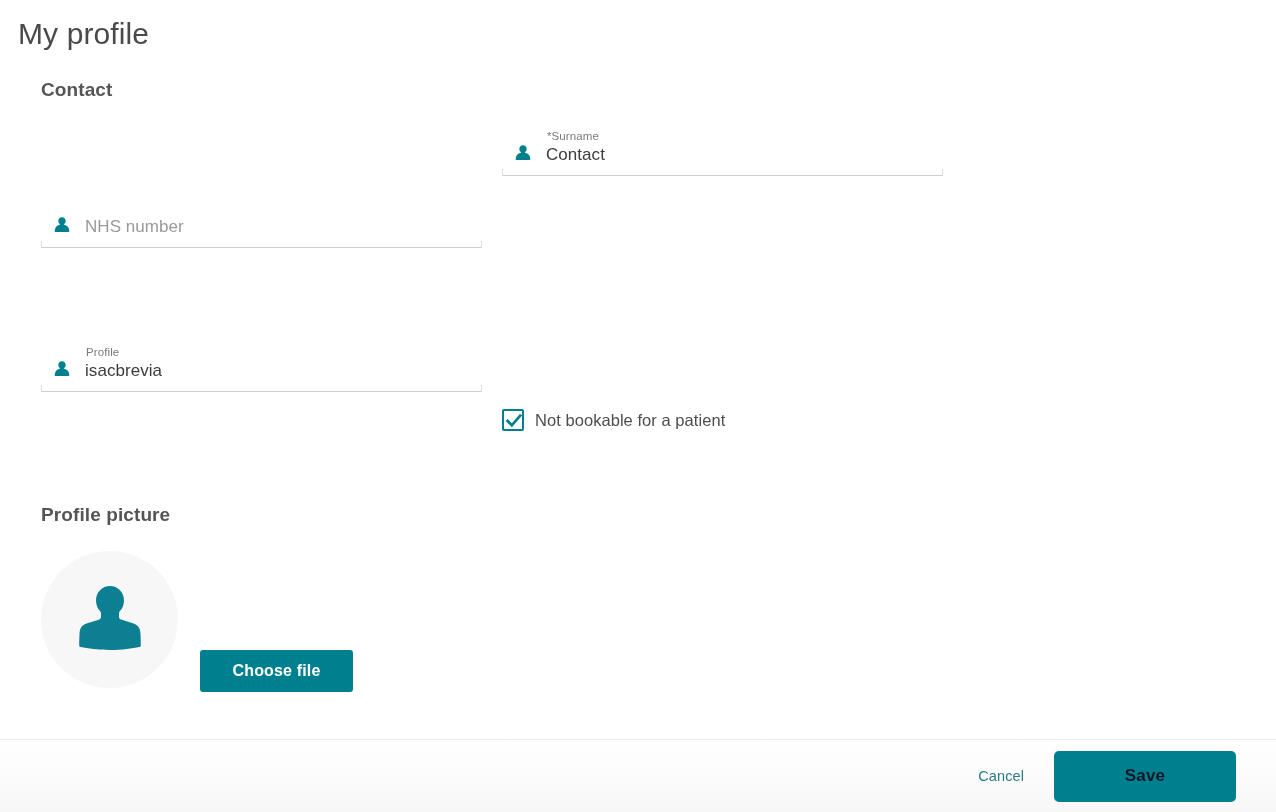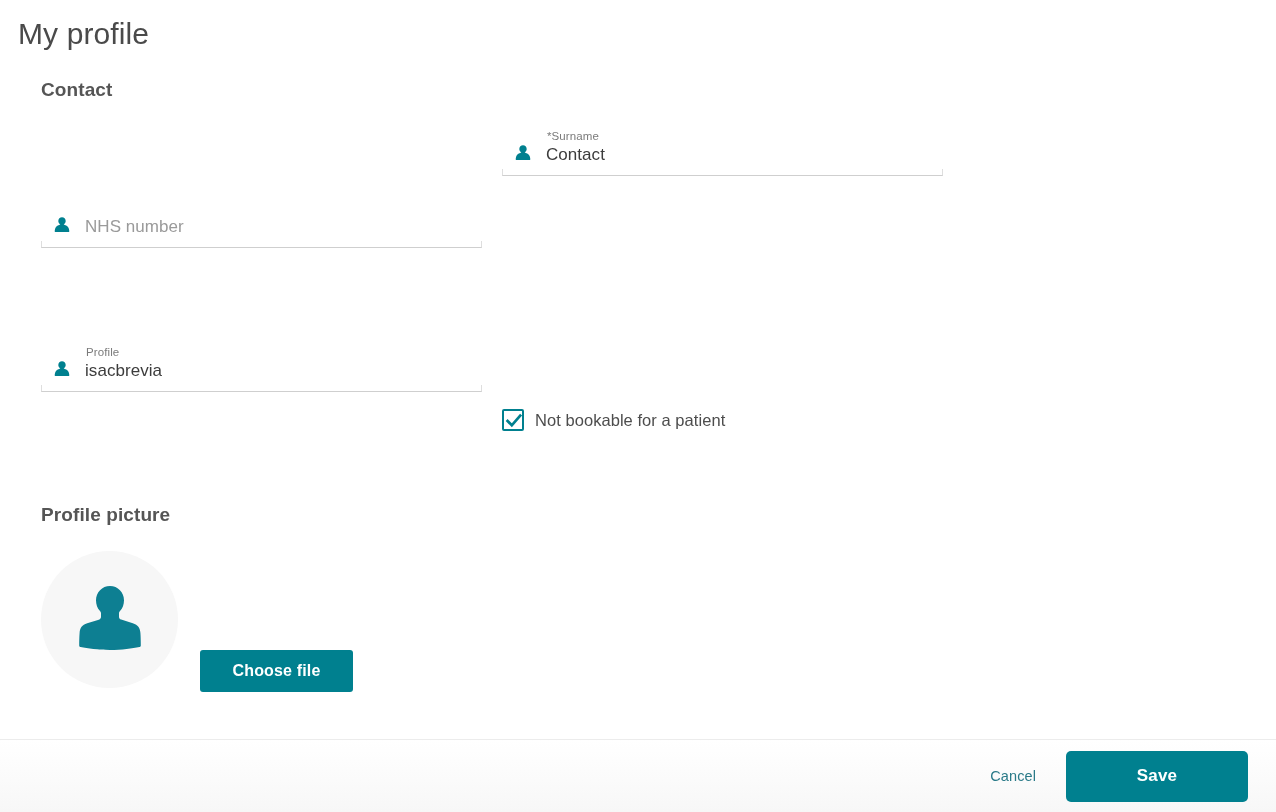--- a/index.html
+++ b/index.html
@@ -185,37 +185,37 @@
   .footer {
     position: absolute;
     left: 0; right: 0;
     top: 739px;
     height: 73px;
     border-top: 1.5px solid #ececec;
     background: linear-gradient(to bottom, #ffffff 0%, #fbfbfb 55%, #f7f7f7 100%);
     display: flex;
     align-items: center;
     justify-content: flex-end;
-    padding-right: 28px;
+    padding-right: 40px;
     gap: 22px;
   }
   .cancel-link {
     font-size: 14.5px;
     color: #2a7a88;
     letter-spacing: .1px;
     background: none;
     border: none;
     font-family: "Liberation Sans", sans-serif;
     cursor: pointer;
     padding: 6px 8px;
   }
   .save-btn {
     width: 182px; height: 51px;
     background: #00808f;
-    color: #ffffff;
+    color: #0f172a;
     border: none;
     border-radius: 5px;
     font-family: "Liberation Sans", sans-serif;
     font-size: 17px;
     font-weight: bold;
     letter-spacing: .2px;
     cursor: pointer;
   }
 </style>
 </head>

